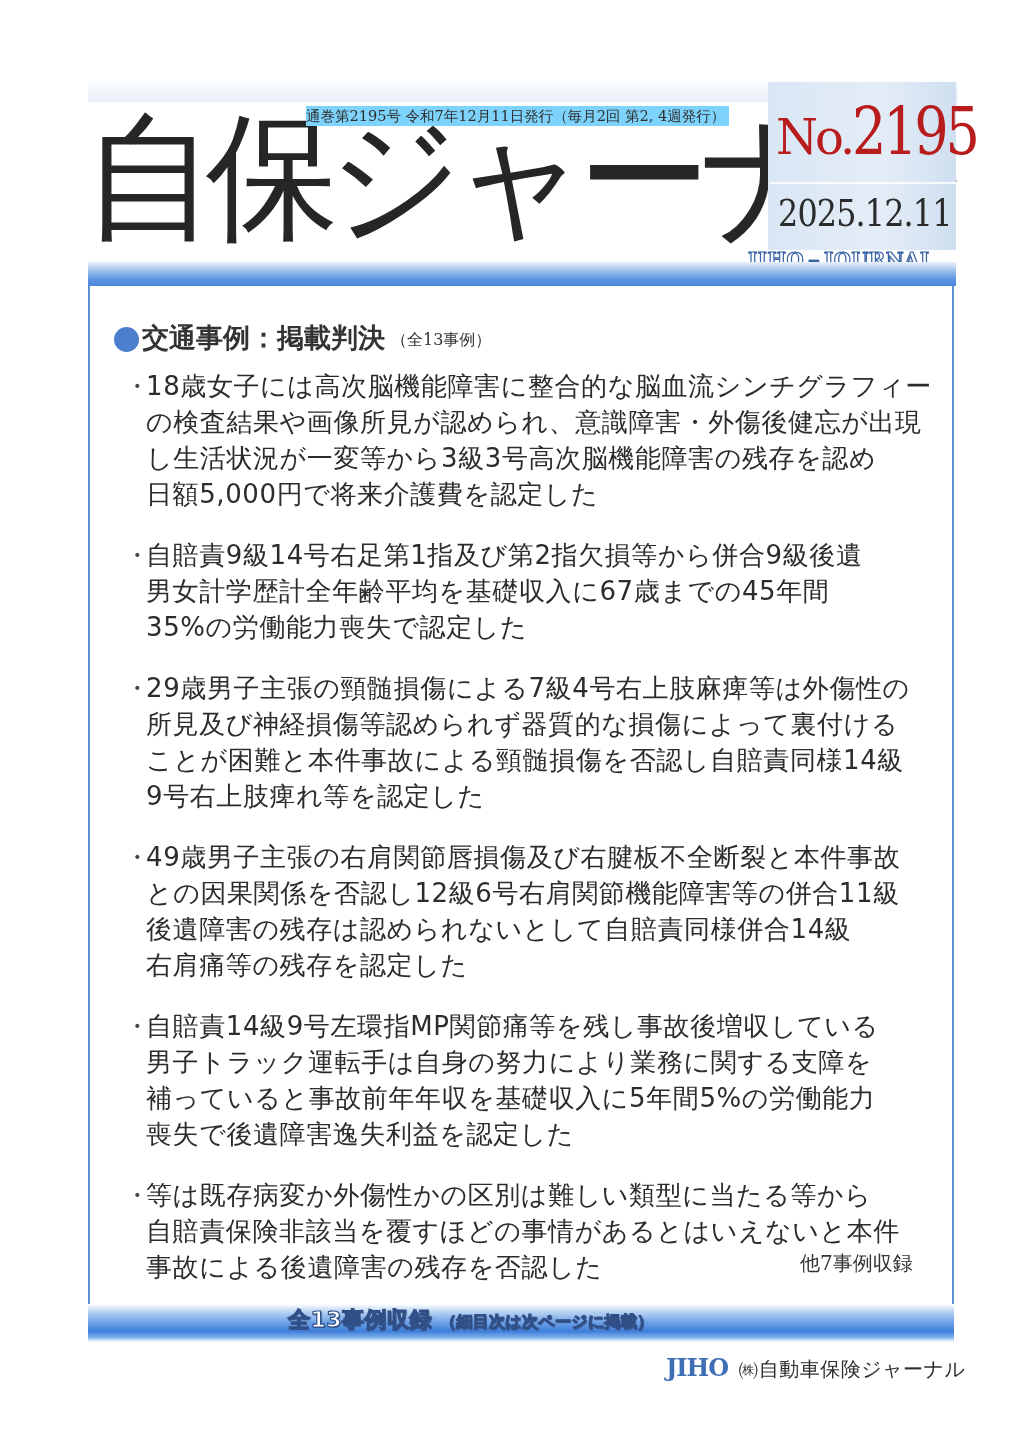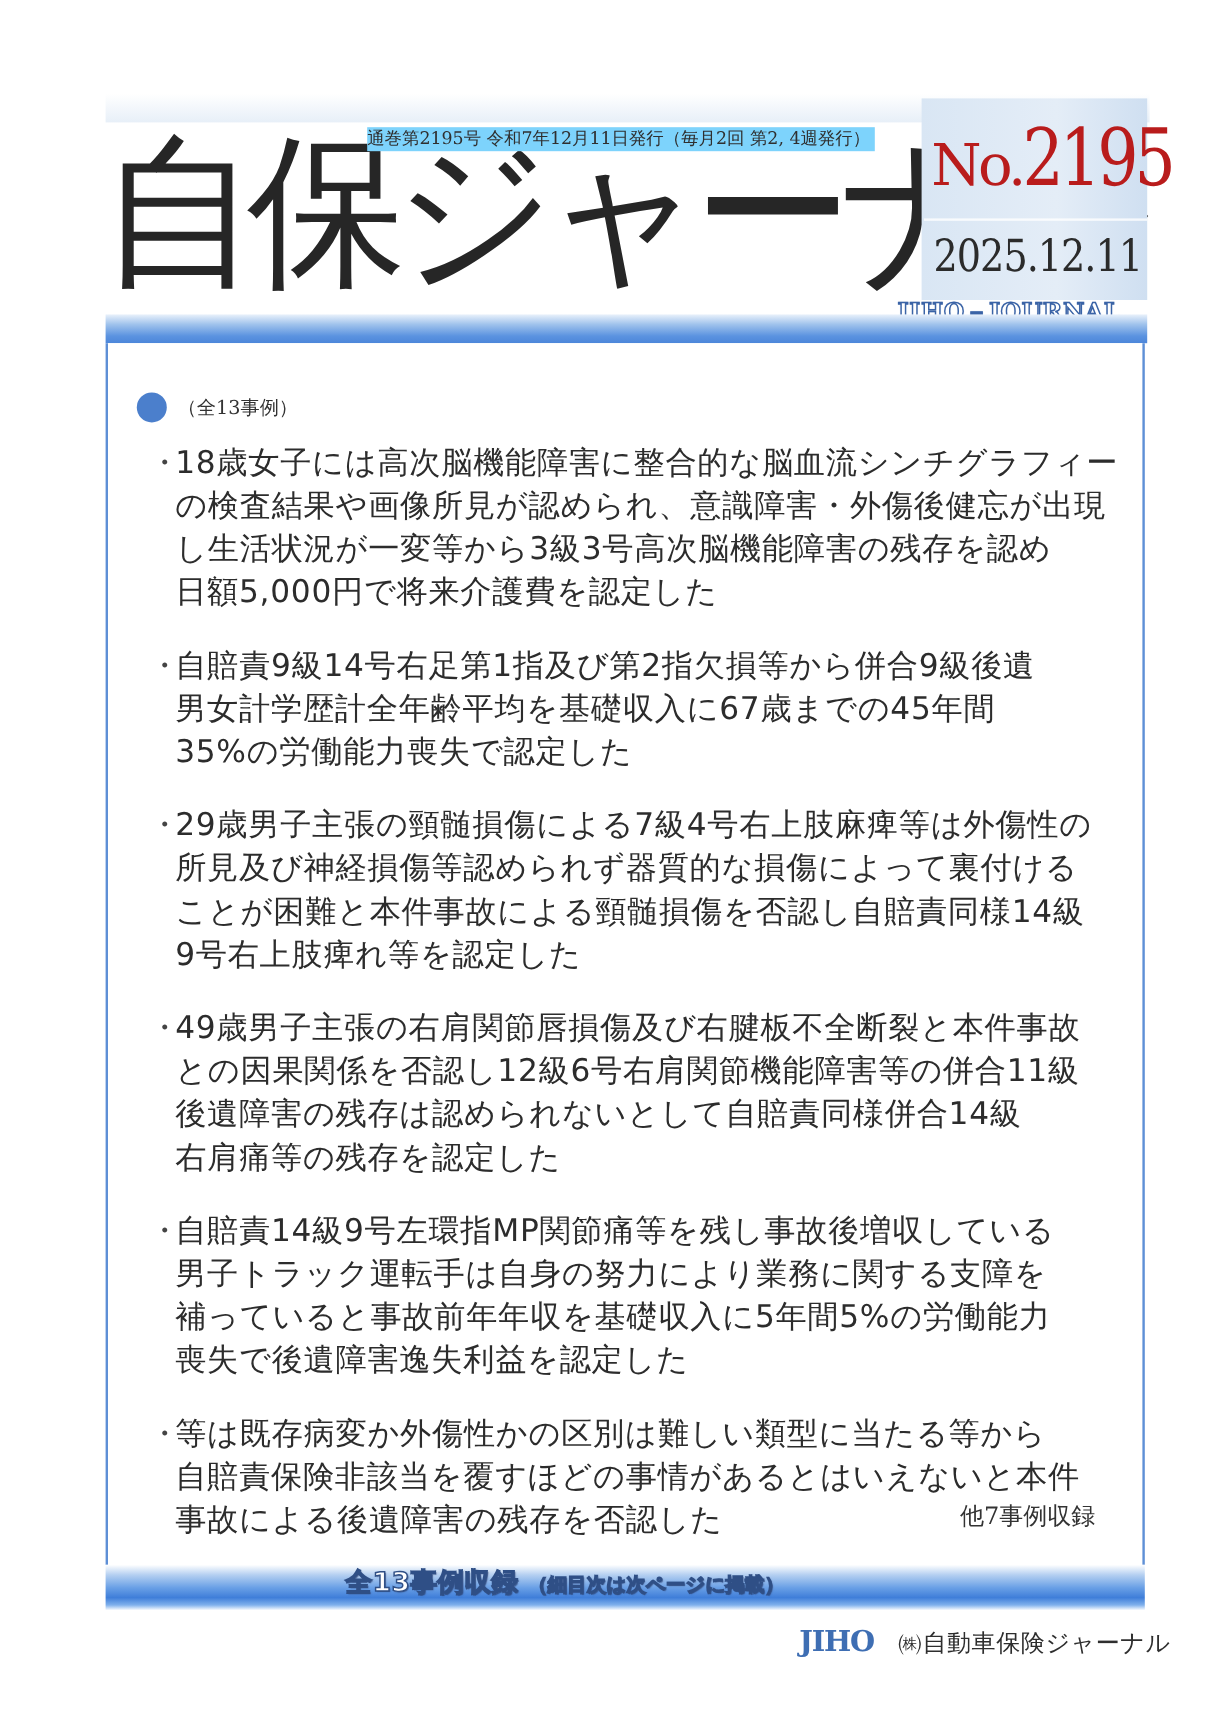--- a/index.html
+++ b/index.html
@@ -234,21 +234,21 @@
       display: flex;
       align-items: center;
       white-space: nowrap;
     }
     .jiho-logo {
       font-family: "DejaVu Serif", "Liberation Serif", serif;
       color: #3e6eb3;
       font-size: 19px;
       line-height: 24px;
       letter-spacing: -1px;
-      margin-right: 20px;
+      margin-right: 10px;
       position: relative;
     }
     .jiho-logo .j {
       font-size: 24px;
       font-weight: bold;
     }
     .publisher-name {
       font-size: 20px;
       line-height: 24px;
       color: #2e2e2e;
@@ -269,20 +269,21 @@
 </div>
 <div class="issue-divider"></div>
 <div class="issue-date">2025.12.11</div>
 <div class="jiho-journal">JIHO－JOURNAL</div>
 
 <div class="band-top"></div>
 <div class="content-frame"></div>
 
 <div class="section-heading">
   <span class="section-dot"></span>
+  <span class="section-title">交通事例：掲載判決</span>
   <span class="section-count">（全13事例）</span>
 </div>
 
 <ul class="case-list">
   <li class="case-item">
     <span class="bullet">・</span>
     <span class="case-line">18歳女子には高次脳機能障害に整合的な脳血流シンチグラフィー</span>
     <span class="case-line">の検査結果や画像所見が認められ、意識障害・外傷後健忘が出現</span>
     <span class="case-line">し生活状況が一変等から3級3号高次脳機能障害の残存を認め</span>
     <span class="case-line">日額5,000円で将来介護費を認定した</span>

